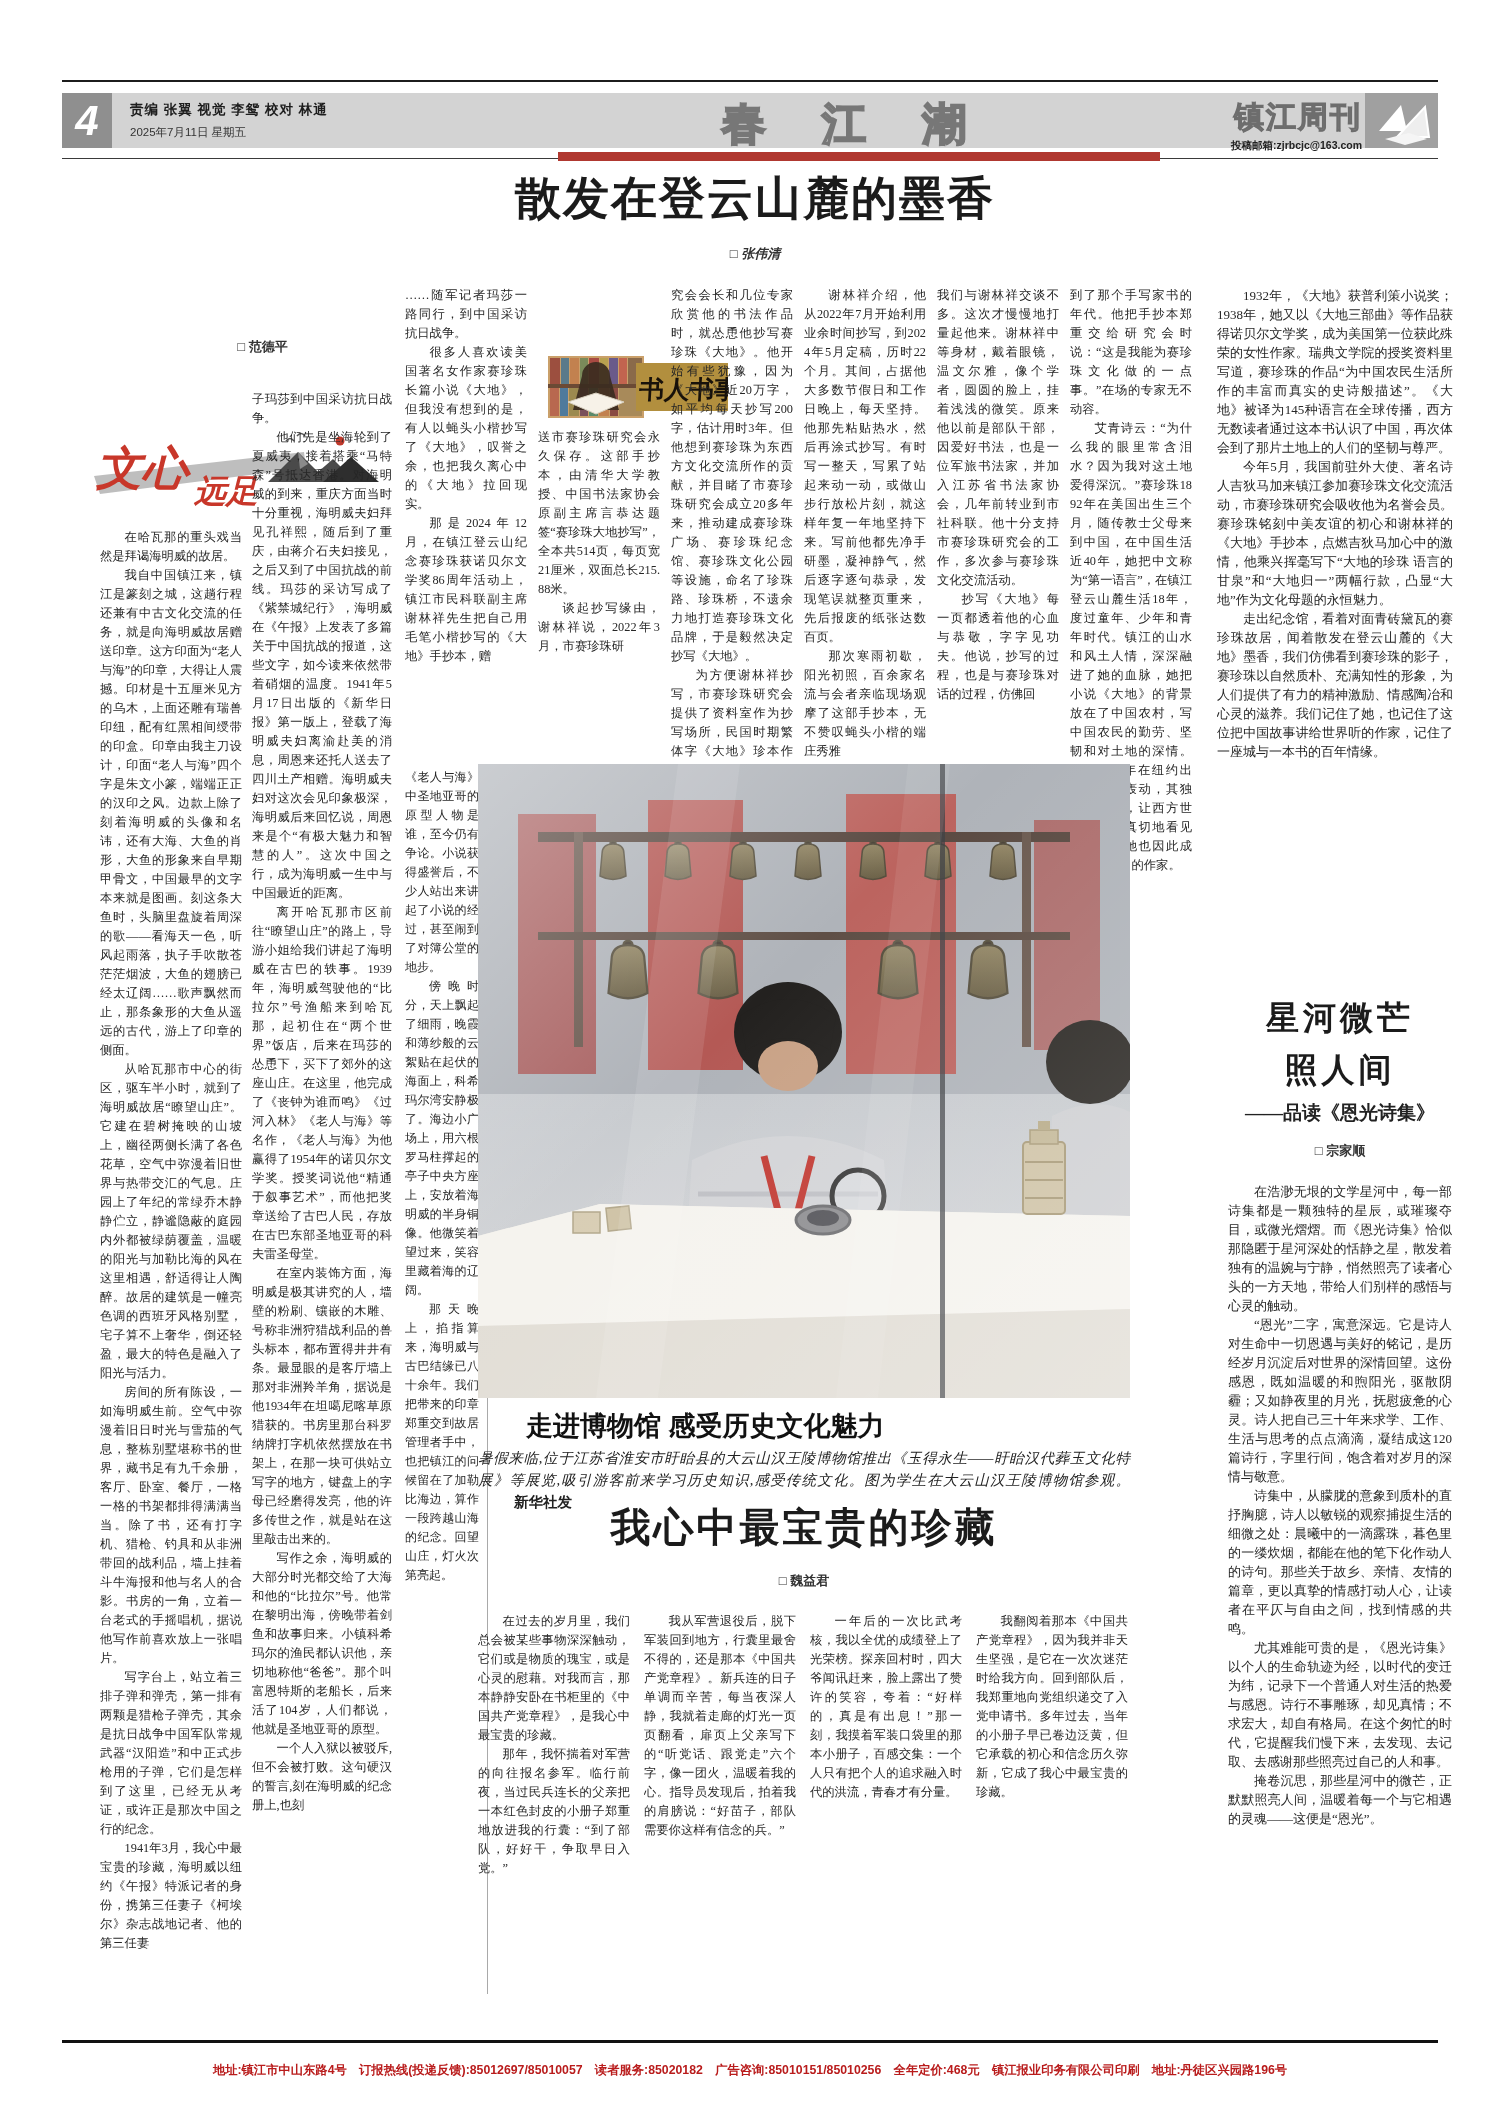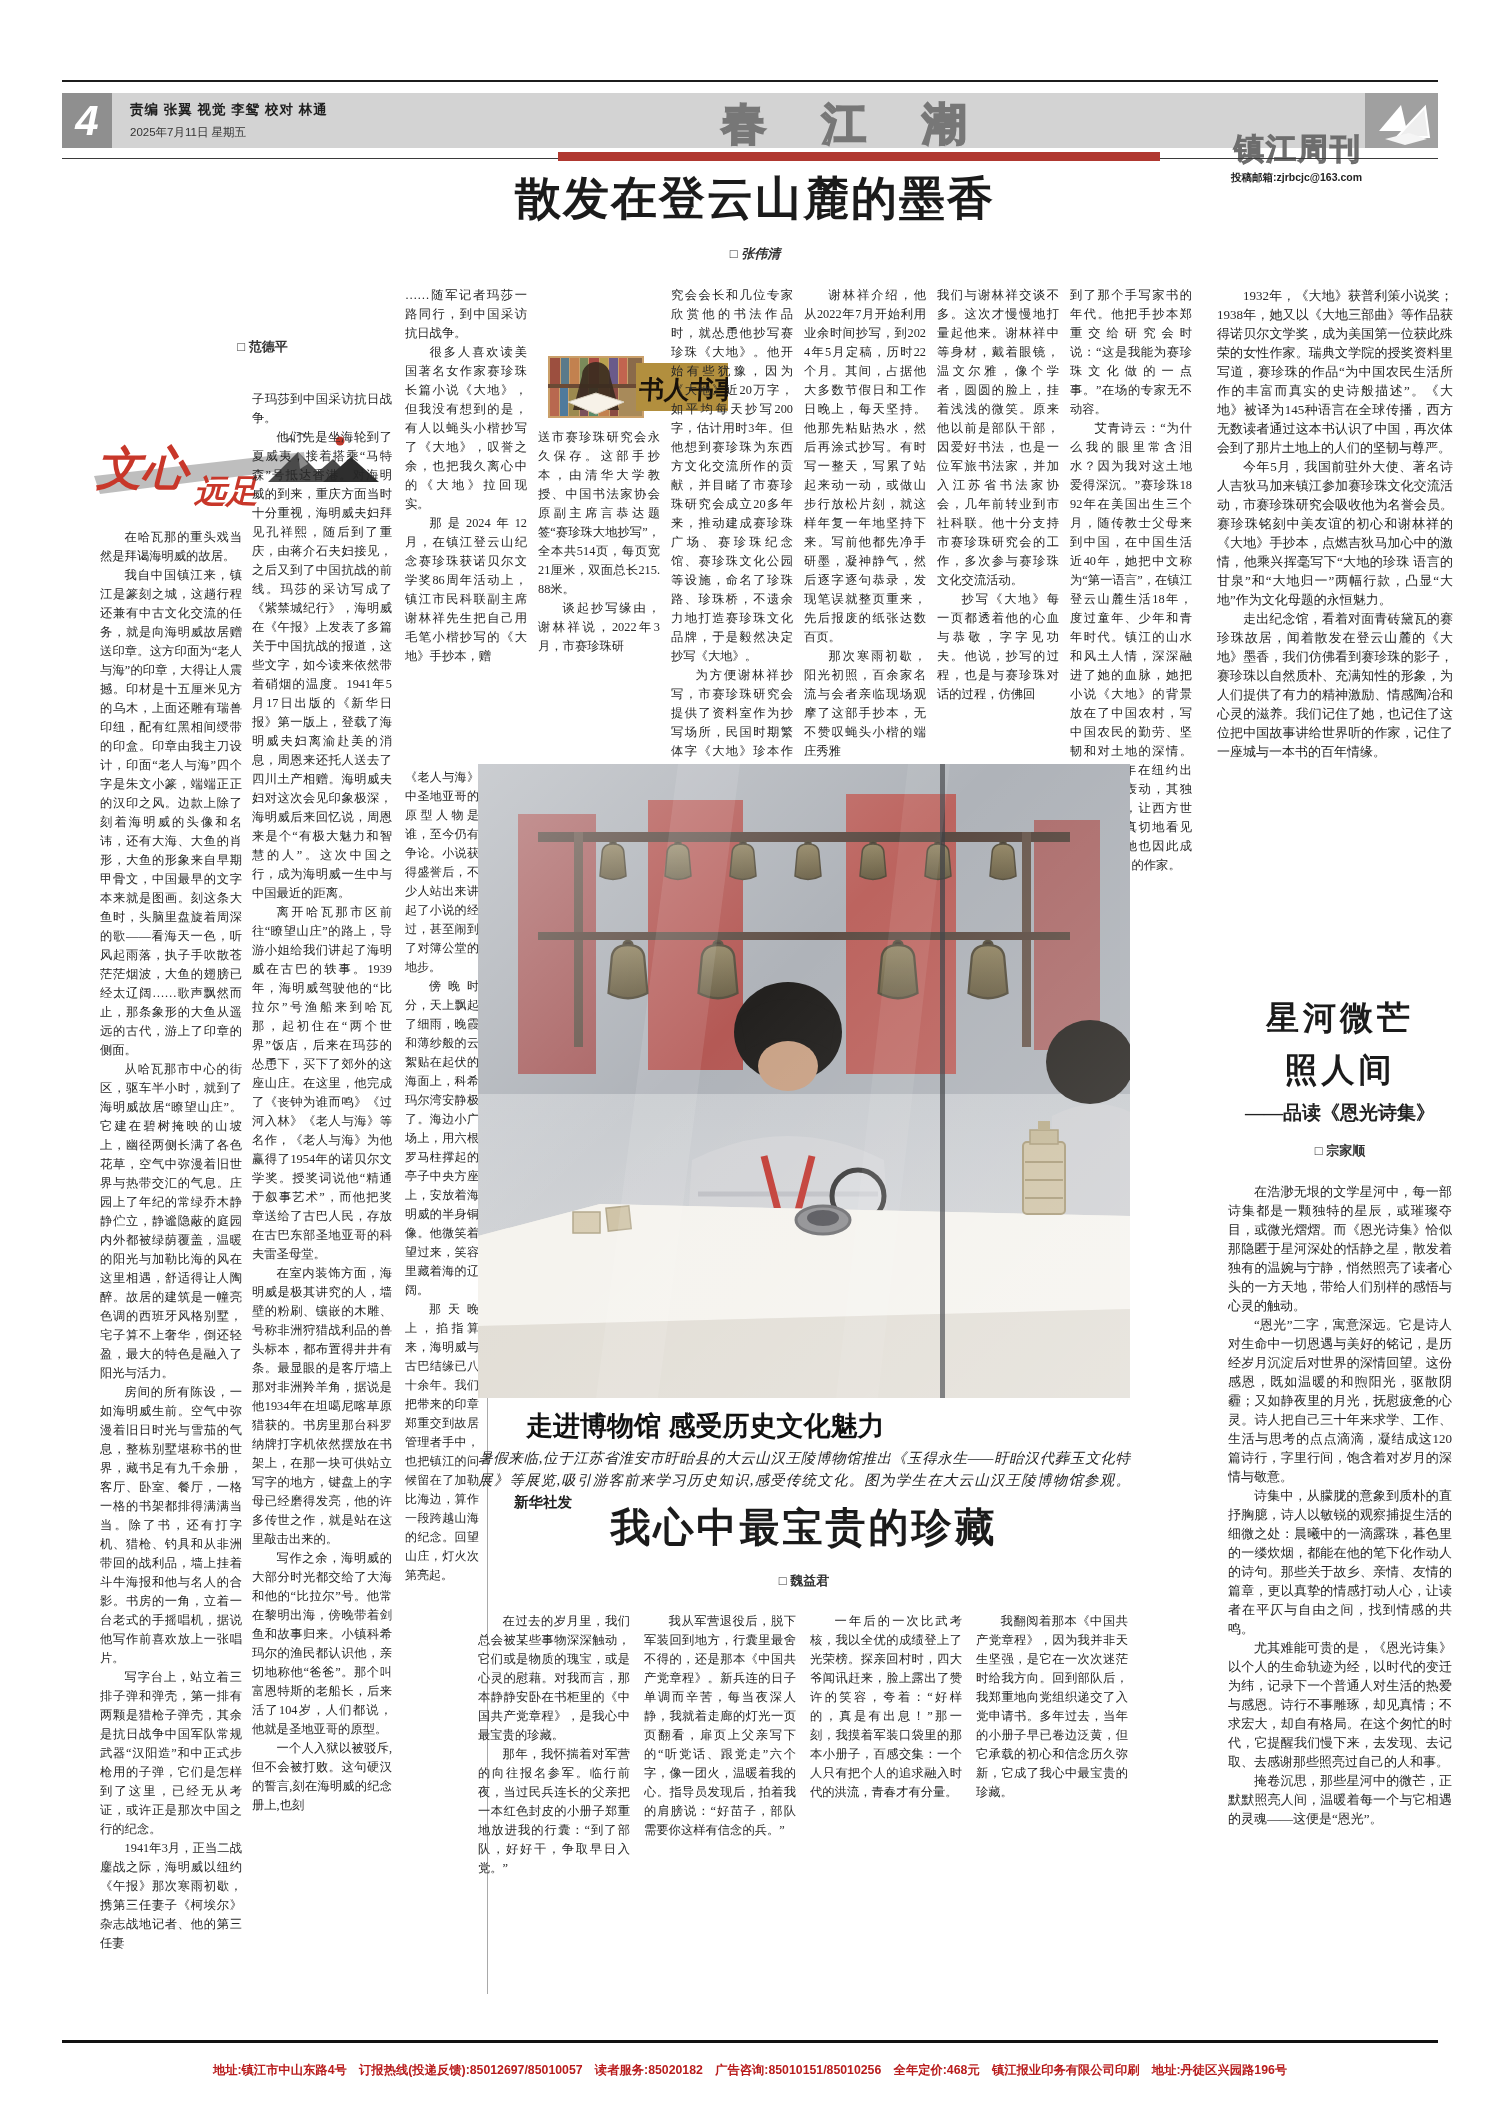--- a/index.html
+++ b/index.html
@@ -11,21 +11,21 @@
   .band{left:62px;top:93px;width:1376px;height:55px;background:#d3d3d3;}
   .pagenum{left:62px;top:93px;width:50px;height:55px;background:#8f8f8f;color:#fff;
            font-family:"Liberation Sans",sans-serif;font-size:42px;font-weight:bold;font-style:italic;
            display:flex;align-items:center;justify-content:center;}
   .editors{left:130px;top:101px;width:420px;font-family:"Liberation Sans",sans-serif;}
   .editors .l1{font-size:13.5px;font-weight:bold;color:#1d1d1d;letter-spacing:1px;}
   .editors .l2{font-size:11.5px;color:#333;margin-top:6px;}
   .section-title{left:690px;top:95px;width:330px;text-align:center;
            font-family:"Liberation Sans",sans-serif;font-size:44px;font-weight:bold;letter-spacing:22px;
            color:#fdfdfd;-webkit-text-stroke:2px #777;text-shadow:0 0 1px #888;}
-  .paper{left:1140px;top:97px;width:222px;text-align:right;font-family:"Liberation Serif",serif;margin-top:32px;}
+  .paper{left:1140px;top:97px;width:222px;text-align:right;font-family:"Liberation Serif",serif;}
   .paper .name{font-size:30px;font-weight:bold;color:#8a8a8a;-webkit-text-stroke:1px #6d6d6d;letter-spacing:2px;}
   .paper .mail{font-size:10.5px;font-weight:bold;color:#222;margin-top:1px;font-family:"Liberation Sans",sans-serif;}
   .paper-logo{left:1365px;top:93px;width:73px;height:55px;background:#a0a0a0;}
   .mid-rule{left:62px;top:158px;width:1376px;height:1px;background:#3a3a3a;}
   .red-bar{left:558px;top:152px;width:602px;height:9px;background:#b03830;}
   
   .h-main{left:430px;top:168px;width:650px;text-align:center;font-family:"Liberation Sans",sans-serif;
           font-size:46px;font-weight:bold;color:#1b1b1b;letter-spacing:2px;}
   .byline{font-family:"Liberation Sans",sans-serif;font-size:13px;font-weight:bold;color:#333;text-align:center;}
   .by-main{left:430px;top:245px;width:650px;font-style:italic;}
@@ -106,21 +106,21 @@
       <text x="102" y="78" font-family="Liberation Sans, sans-serif" font-size="32" font-weight="bold" font-style="italic" fill="#c8372a">远足</text>
     </svg>
   </div>
 
   <div class="abs col" style="left:100px;top:528px;width:142px;height:1462px;">
       <p>在哈瓦那的重头戏当然是拜谒海明威的故居。</p>
       <p>我自中国镇江来，镇江是篆刻之城，这趟行程还兼有中古文化交流的任务，就是向海明威故居赠送印章。这方印面为“老人与海”的印章，大得让人震撼。印材是十五厘米见方的乌木，上面还雕有瑞兽印纽，配有红黑相间绶带的印盒。印章由我主刀设计，印面“老人与海”四个字是朱文小篆，端端正正的汉印之风。边款上除了刻着海明威的头像和名讳，还有大海、大鱼的肖形，大鱼的形象来自早期甲骨文，中国最早的文字本来就是图画。刻这条大鱼时，头脑里盘旋着周深的歌——看海天一色，听风起雨落，执子手吹散苍茫茫烟波，大鱼的翅膀已经太辽阔……歌声飘然而止，那条象形的大鱼从遥远的古代，游上了印章的侧面。</p>
       <p>从哈瓦那市中心的街区，驱车半小时，就到了海明威故居“瞭望山庄”。它建在碧树掩映的山坡上，幽径两侧长满了各色花草，空气中弥漫着旧世界与热带交汇的气息。庄园上了年纪的常绿乔木静静伫立，静谧隐蔽的庭园内外都被绿荫覆盖，温暖的阳光与加勒比海的风在这里相遇，舒适得让人陶醉。故居的建筑是一幢亮色调的西班牙风格别墅，宅子算不上奢华，倒还轻盈，最大的特色是融入了阳光与活力。</p>
       <p>房间的所有陈设，一如海明威生前。空气中弥漫着旧日时光与雪茄的气息，整栋别墅堪称书的世界，藏书足有九千余册，客厅、卧室、餐厅，一格一格的书架都排得满满当当。除了书，还有打字机、猎枪、钓具和从非洲带回的战利品，墙上挂着斗牛海报和他与名人的合影。书房的一角，立着一台老式的手摇唱机，据说他写作前喜欢放上一张唱片。</p>
       <p>写字台上，站立着三排子弹和弹壳，第一排有两颗是猎枪子弹壳，其余是抗日战争中国军队常规武器“汉阳造”和中正式步枪用的子弹，它们是怎样到了这里，已经无从考证，或许正是那次中国之行的纪念。</p>
-      <p>1941年3月，正当二战鏖战之际，海明威以纽约《午报》那次寒雨初歇，携第三任妻子《柯埃尔》杂志战地记者、他的第三任妻</p>
+      <p>1941年3月，我心中最宝贵的珍藏，海明威以纽约《午报》特派记者的身份，携第三任妻子《柯埃尔》杂志战地记者、他的第三任妻</p>
     </div>
   <div class="abs col" style="left:252px;top:390px;width:140px;height:1600px;">
       <p class="cont">子玛莎到中国采访抗日战争。</p>
       <p>他们先是坐海轮到了夏威夷，接着搭乘“马特森”号抵达香港。对海明威的到来，重庆方面当时十分重视，海明威夫妇拜见孔祥熙，随后到了重庆，由蒋介石夫妇接见，之后又到了中国抗战的前线。玛莎的采访写成了《紫禁城纪行》，海明威在《午报》上发表了多篇关于中国抗战的报道，这些文字，如今读来依然带着硝烟的温度。1941年5月17日出版的《新华日报》第一版上，登载了海明威夫妇离渝赴美的消息，周恩来还托人送去了四川土产相赠。海明威夫妇对这次会见印象极深，海明威后来回忆说，周恩来是个“有极大魅力和智慧的人”。这次中国之行，成为海明威一生中与中国最近的距离。</p>
       <p>离开哈瓦那市区前往“瞭望山庄”的路上，导游小姐给我们讲起了海明威在古巴的轶事。1939年，海明威驾驶他的“比拉尔”号渔船来到哈瓦那，起初住在“两个世界”饭店，后来在玛莎的怂恿下，买下了郊外的这座山庄。在这里，他完成了《丧钟为谁而鸣》《过河入林》《老人与海》等名作，《老人与海》为他赢得了1954年的诺贝尔文学奖。授奖词说他“精通于叙事艺术”，而他把奖章送给了古巴人民，存放在古巴东部圣地亚哥的科夫雷圣母堂。</p>
       <p>在室内装饰方面，海明威是极其讲究的人，墙壁的粉刷、镶嵌的木雕、号称非洲狩猎战利品的兽头标本，都布置得井井有条。最显眼的是客厅墙上那对非洲羚羊角，据说是他1934年在坦噶尼喀草原猎获的。书房里那台科罗纳牌打字机依然摆放在书架上，在那一块可供站立写字的地方，键盘上的字母已经磨得发亮，他的许多传世之作，就是站在这里敲击出来的。</p>
       <p>写作之余，海明威的大部分时光都交给了大海和他的“比拉尔”号。他常在黎明出海，傍晚带着剑鱼和故事归来。小镇科希玛尔的渔民都认识他，亲切地称他“爸爸”。那个叫富恩特斯的老船长，后来活了104岁，人们都说，他就是圣地亚哥的原型。</p>
       <p>一个人入狱以被驳斥,但不会被打败。这句硬汉的誓言,刻在海明威的纪念册上,也刻</p>
     </div>
   <div class="abs col narrow" style="left:405px;top:768px;width:74px;height:1222px;">

